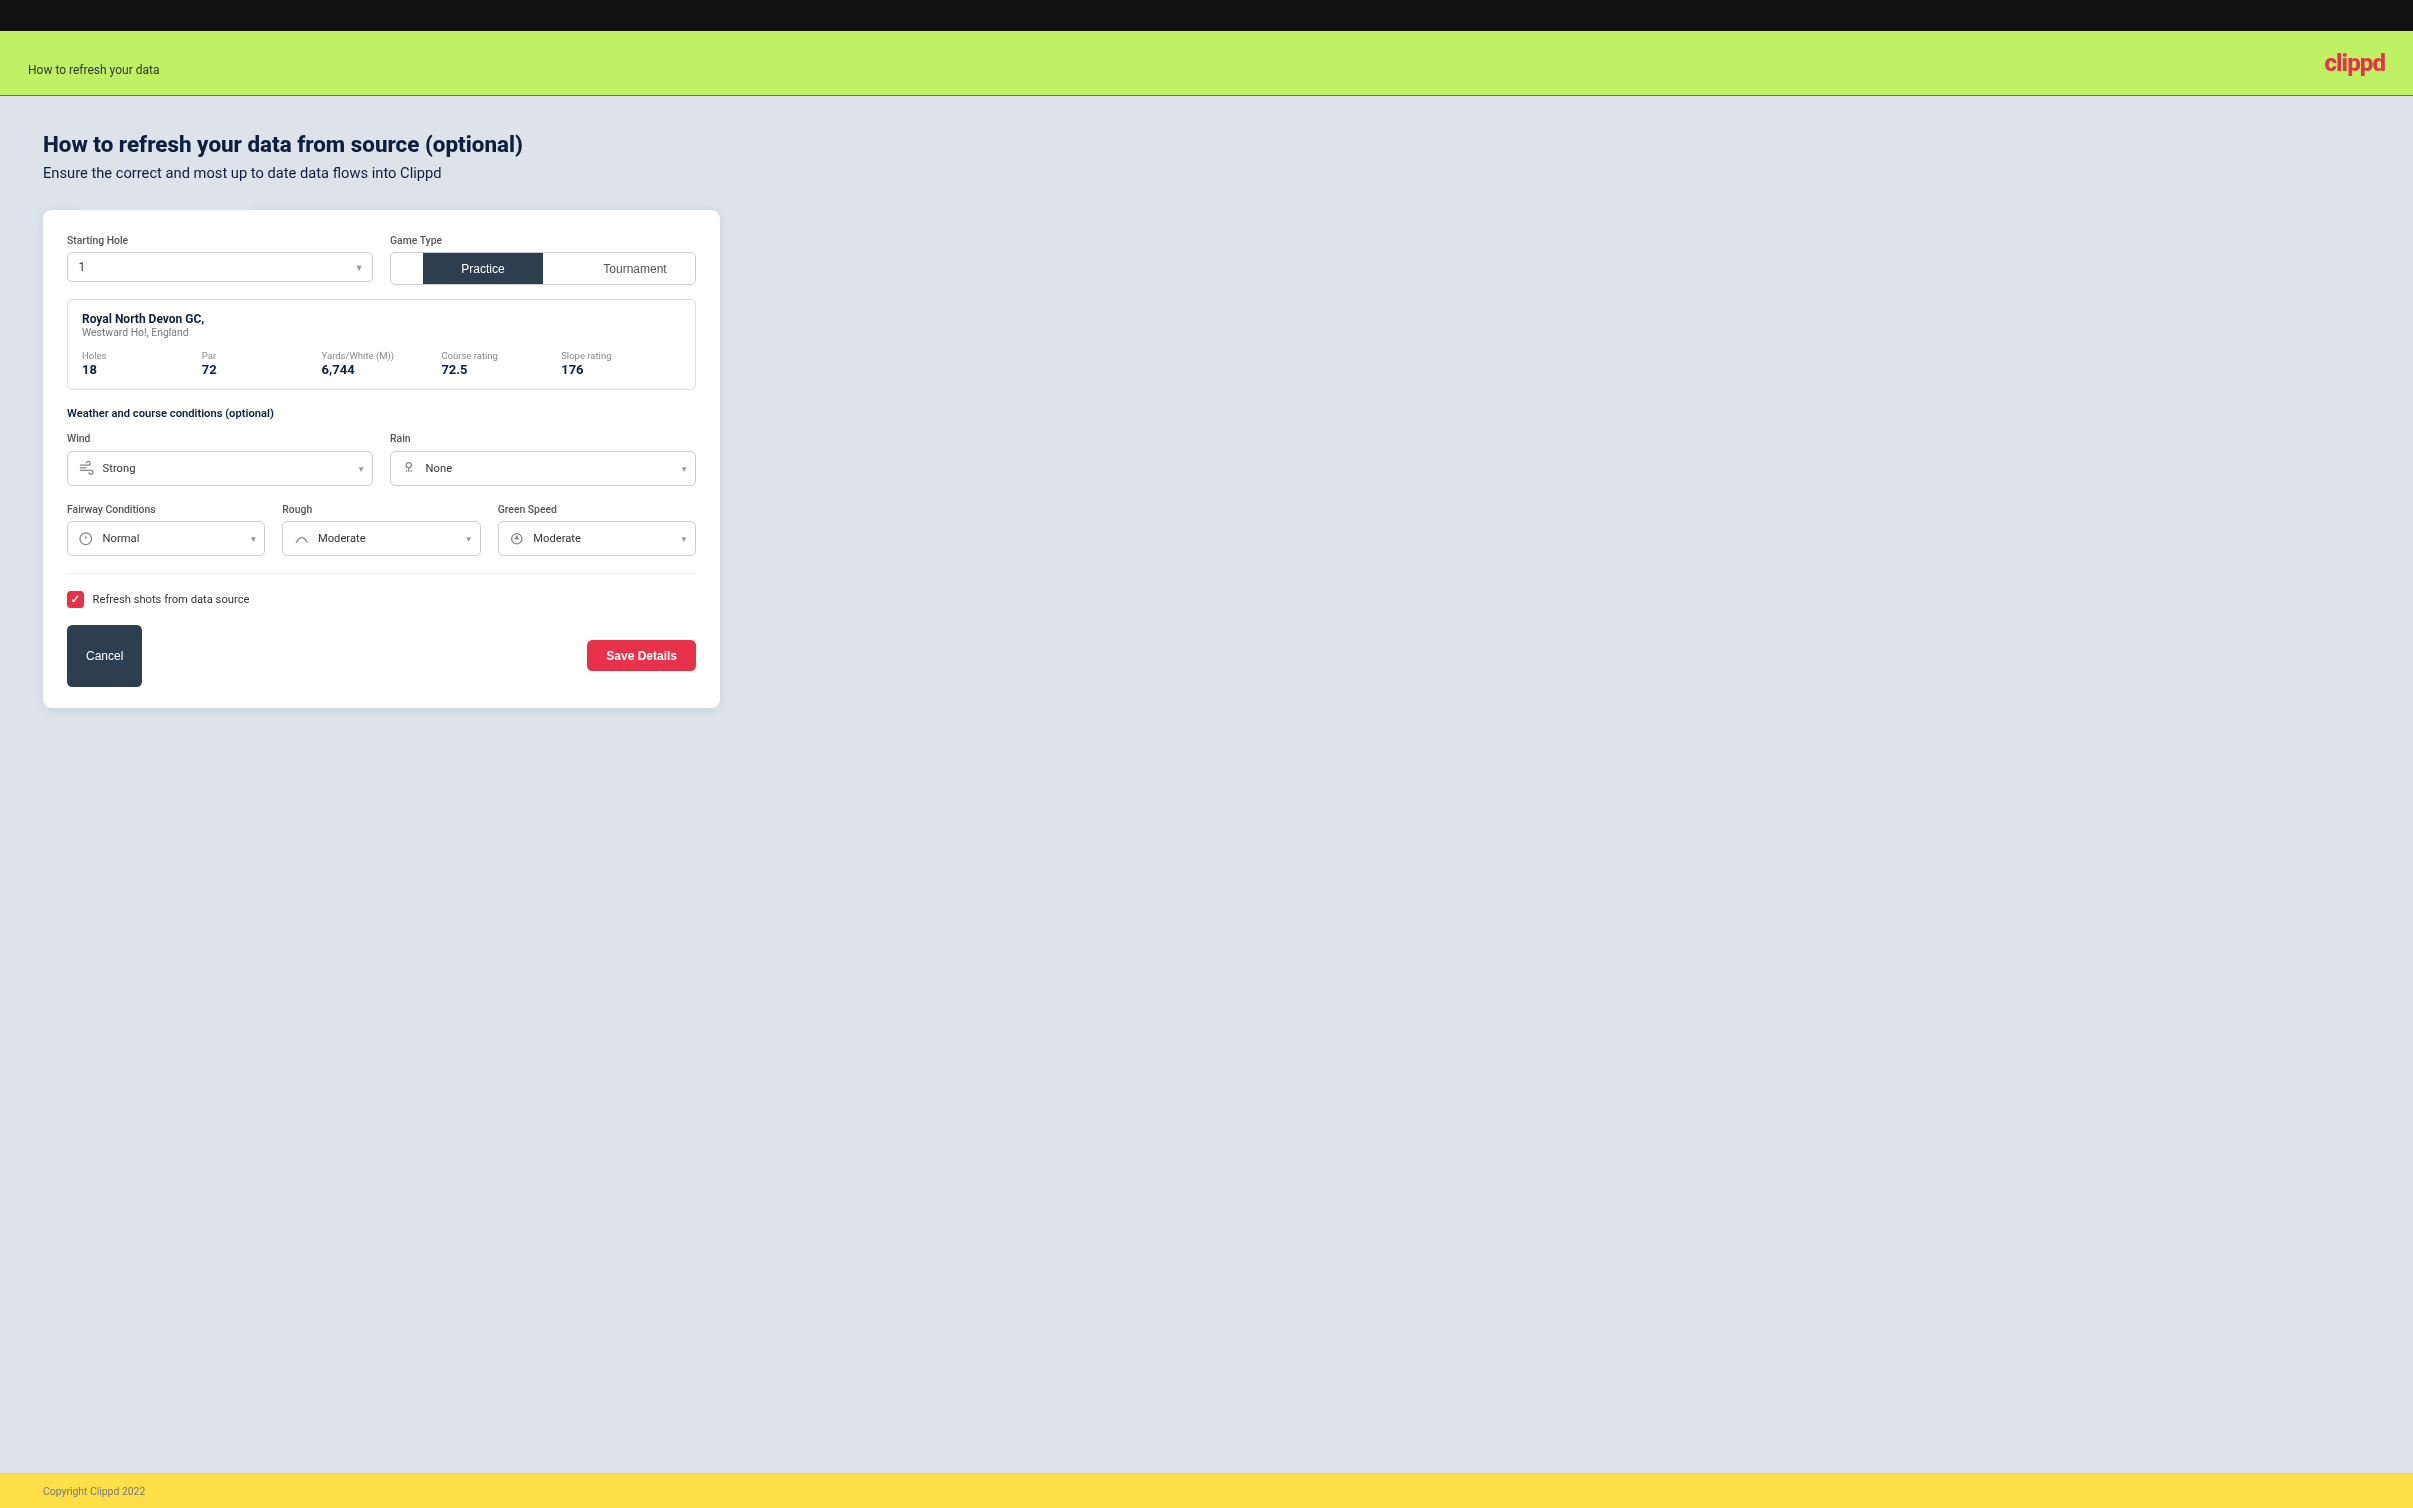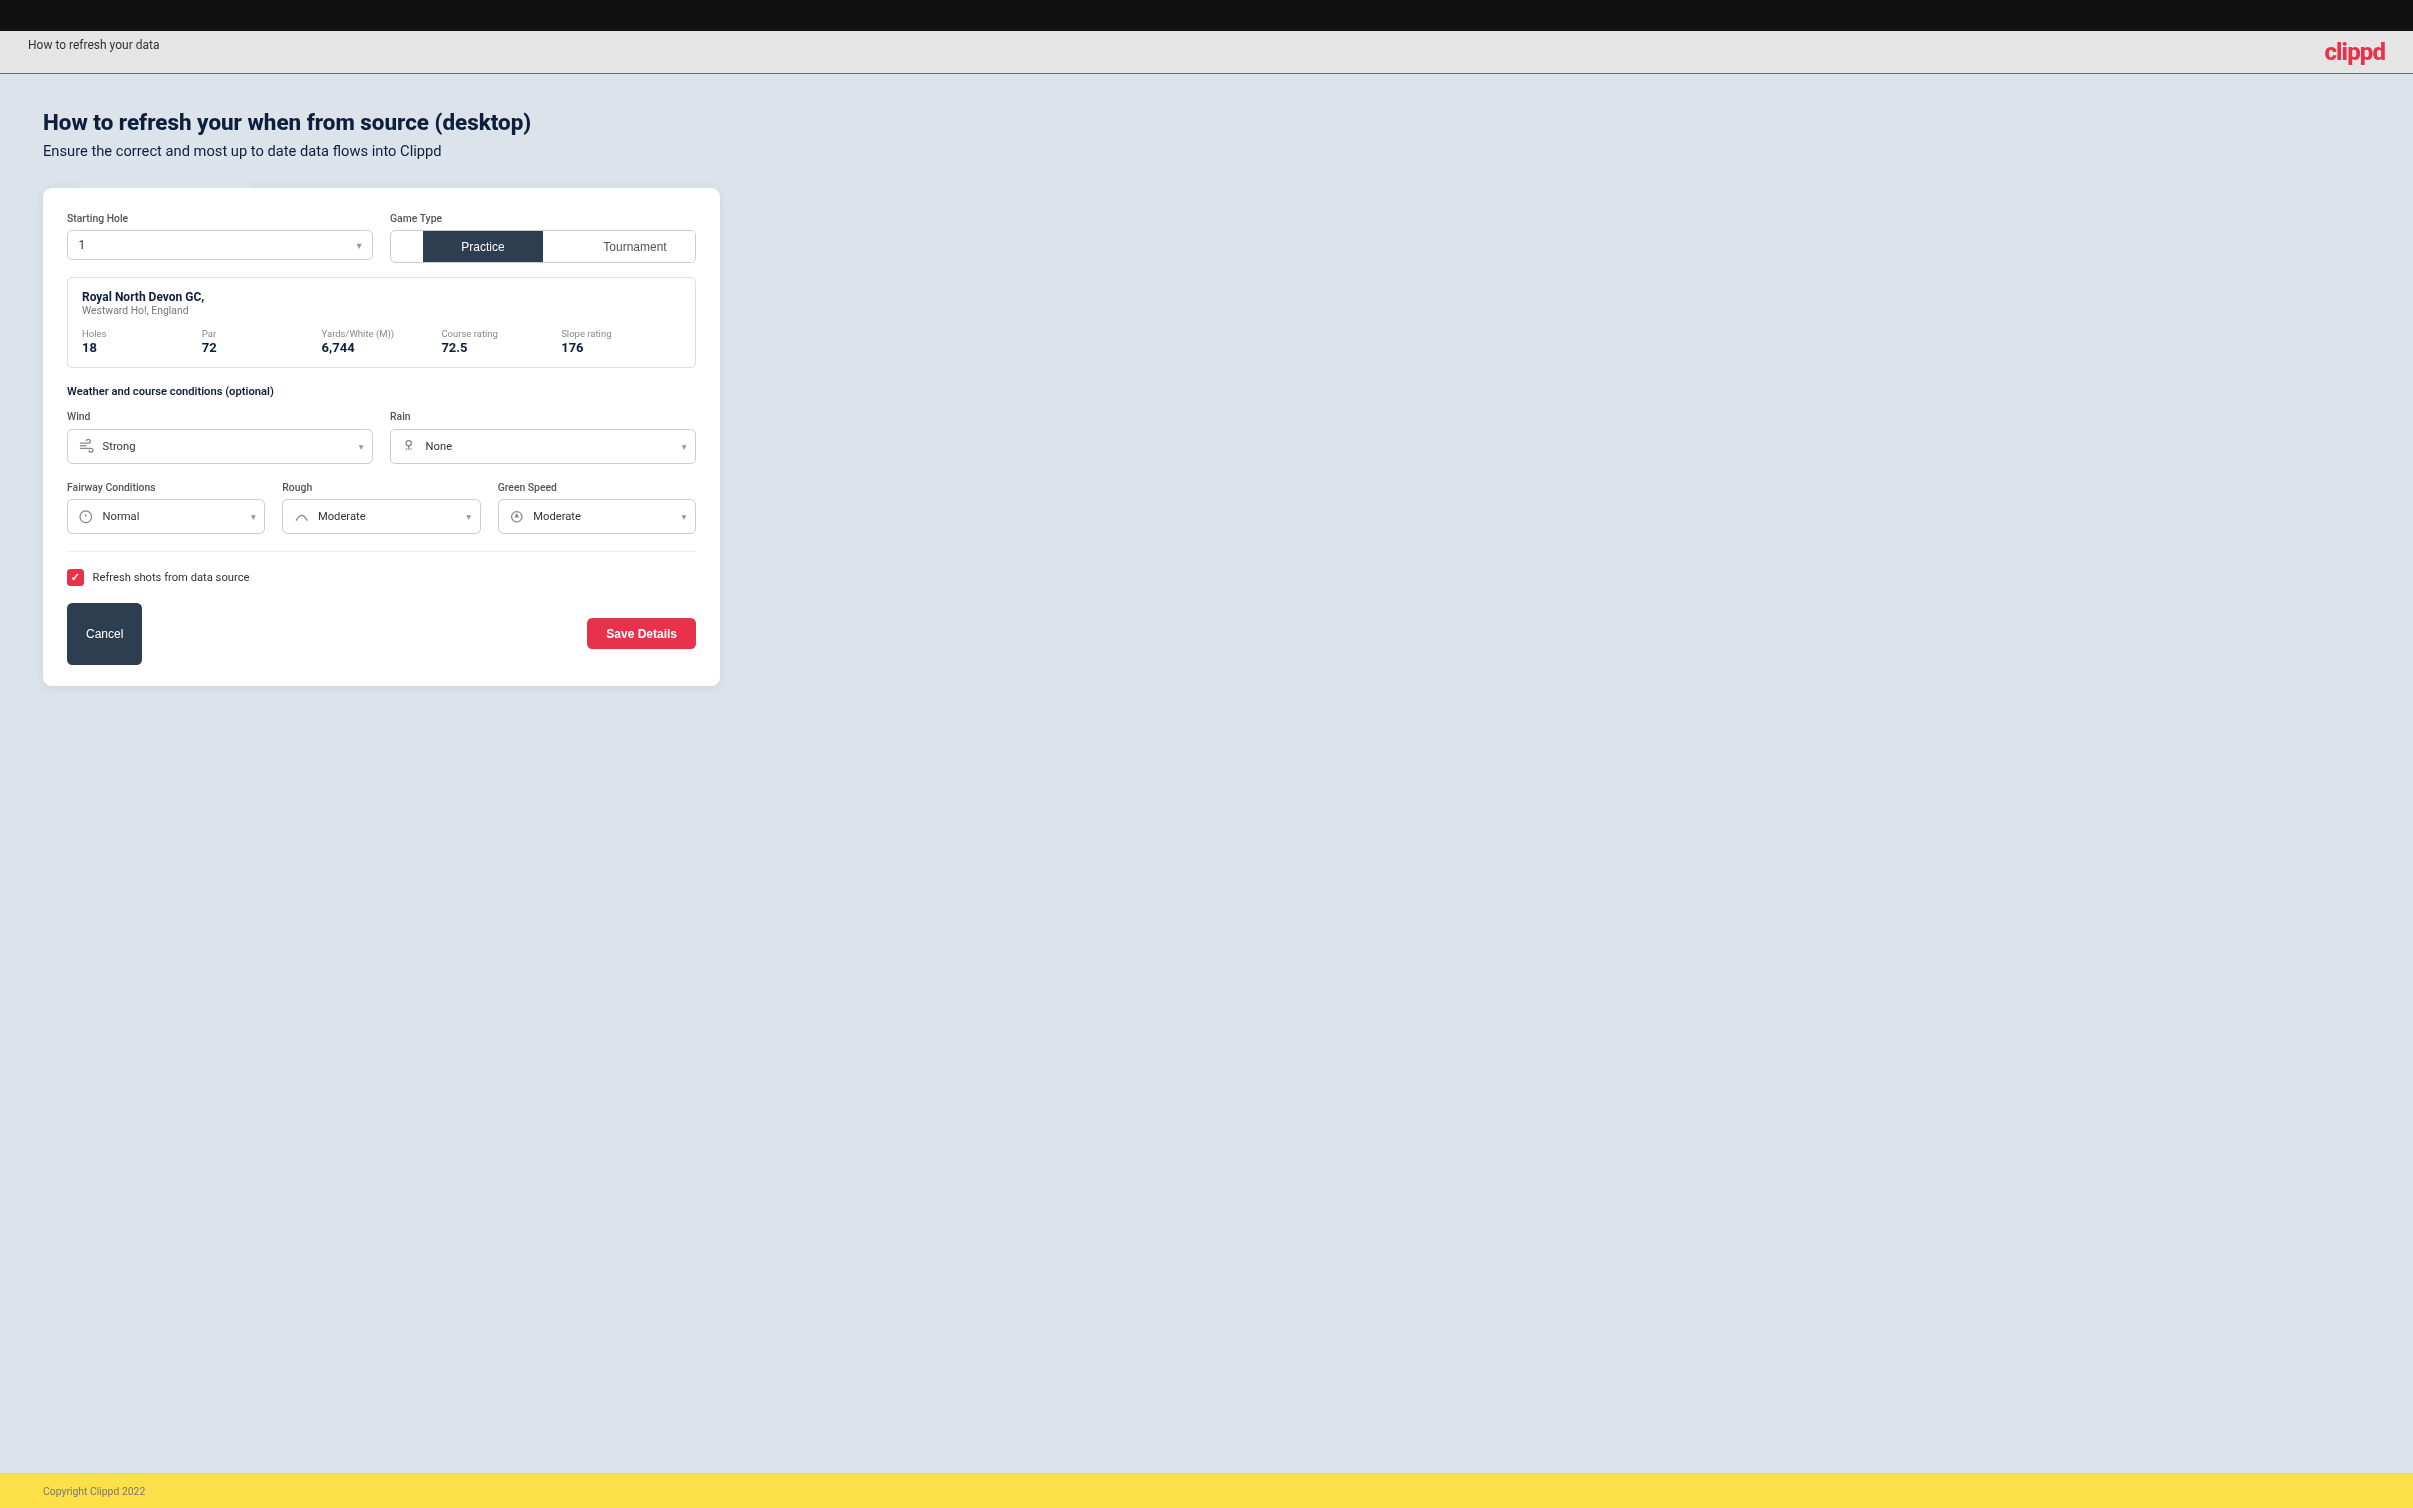--- a/index.html
+++ b/index.html
@@ -9,24 +9,24 @@
       min-height: 100vh;
       display: flex;
       flex-direction: column;
     }
     .top-bar {
       background: #111;
       height: 31px;
       flex-shrink: 0;
     }
     .header {
-      background: #e5e5e5;
-      padding: 7px 28px;
-      display: flex;
-      align-items: flex-start;
+      background: #bef264;
+      padding: 18px 28px;
+      display: flex;
+      align-items: flex-end;
       justify-content: space-between;
       border-bottom: 1.7px solid #e8314a;
     }
     .header-title {
       font-size: 12px;
       color: #333;
     }
     .logo {
       font-size: 24px;
       font-weight: 800;
@@ -286,21 +286,21 @@
 <body>
 
 <div class="top-bar"></div>
 
 <div class="header">
   <span class="header-title">How to refresh your data</span>
   <span class="logo">clippd</span>
 </div>
 
 <div class="main-content">
-  <div class="page-heading">How to refresh your when from source (desktop)</div>
+  <div class="page-heading">How to refresh your data from source (optional)</div>
   <div class="page-subheading">Ensure the correct and most up to date data flows into Clippd</div>
 
   <div class="content-row">
 
     <div class="form-card">
 
       <div class="form-row">
         <div class="form-group">
           <label class="form-label">Starting Hole</label>
           <div class="form-select">

